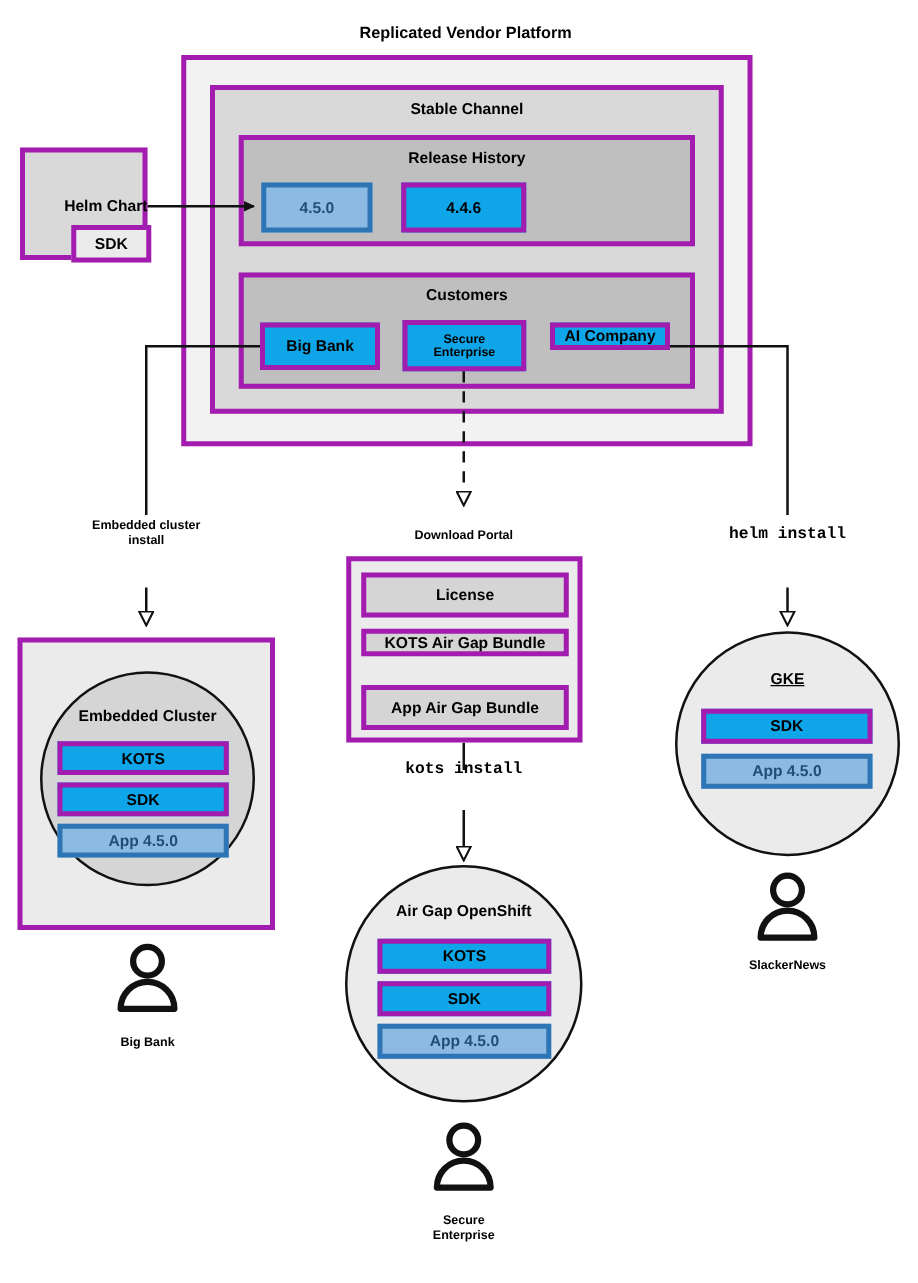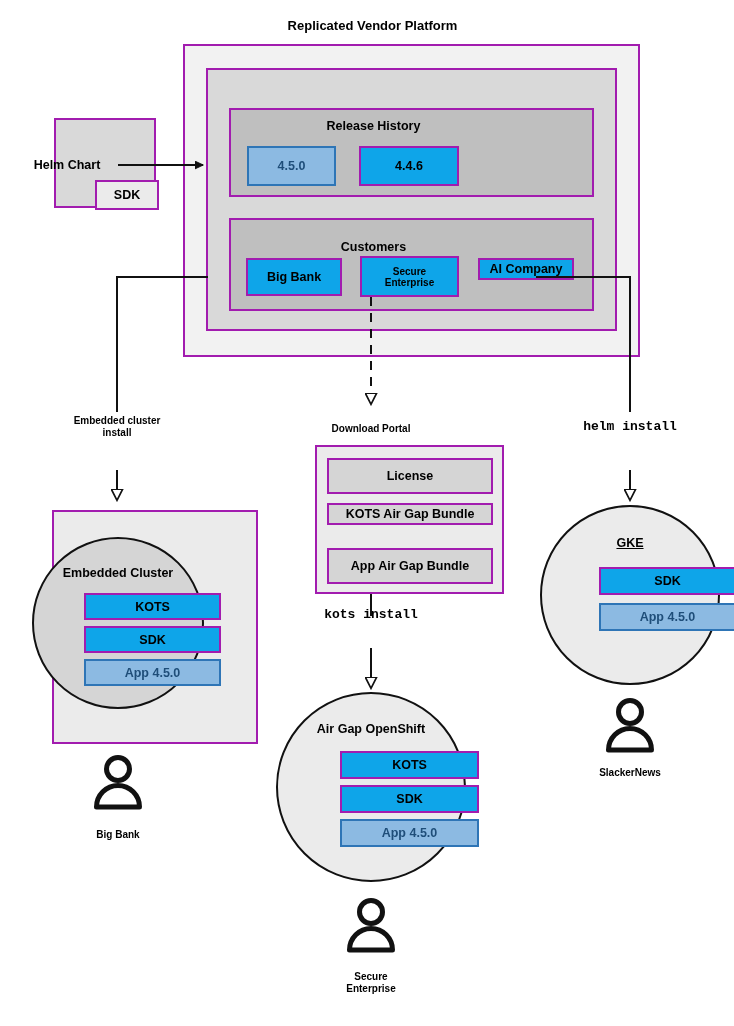--- a/index.html
+++ b/index.html
@@ -4,21 +4,21 @@
 <style>
   html,body{margin:0;padding:0;background:#ffffff;}
   body{
     width:734px;height:1026px;position:relative;overflow:hidden;
     font-family:"Liberation Sans", sans-serif;
     color:#000000;
   }
   .stage{position:absolute;left:0;top:0;width:734px;height:1026px;}
 
   
-  .box{position:absolute;box-sizing:border-box;border:2px solid #a21caf;margin-left:38px;}
+  .box{position:absolute;box-sizing:border-box;border:4px solid #a21caf;}
   .lbl{position:absolute;box-sizing:border-box;text-align:center;
        font-weight:bold;line-height:1.18;white-space:pre-line;}
   .t13{font-size:12.5px;}
   .t12{font-size:10px;}
   .mono{font-family:"Liberation Mono", monospace;font-weight:bold;font-size:13px;}
 
   .fill-plat{background:#f2f2f2;}
   .fill-chan{background:#d9d9d9;}
   .fill-rel{background:#bfbfbf;}
   .fill-white{background:#0ea5e9;}
@@ -40,37 +40,38 @@
 </head>
 <body>
 
 <div class="stage">
 
   <div class="lbl t13" style="left:145px;top:18px;width:455px;font-size:13px;">Replicated Vendor Platform</div>
 
   <div class="box fill-plat" style="left:145px;top:44px;width:457px;height:313px;"></div>
 
   <div class="box fill-chan" style="left:168px;top:68px;width:411px;height:263px;"></div>
+  <div class="lbl t13" style="left:168px;top:80px;width:411px;">Stable Channel</div>
 
   <div class="box fill-rel" style="left:191px;top:108px;width:365px;height:89px;"></div>
   <div class="lbl t13" style="left:191px;top:119px;width:365px;">Release History</div>
 
   <div class="box fill-blue centered t13" style="left:209px;top:146px;width:89px;height:40px;">4.5.0</div>
   <div class="box fill-white centered t13" style="left:321px;top:146px;width:100px;height:40px;">4.4.6</div>
 
   <div class="box fill-rel" style="left:191px;top:218px;width:365px;height:93px;"></div>
-  <div class="lbl t13" style="left:191px;top:240px;width:365px;">Customers</div>
+  <div class="lbl t13" style="left:191px;top:229px;width:365px;">Customers</div>
 
   <div class="box fill-white centered t13" style="left:208px;top:258px;width:96px;height:38px;">Big Bank</div>
   <div class="box fill-white centered t12" style="left:322px;top:256px;width:99px;height:41px;white-space:pre-line;">Secure
 Enterprise</div>
   <div class="box fill-white centered t13" style="left:440px;top:258px;width:96px;height:22px;">AI Company</div>
 
   <div class="box fill-chan" style="left:16px;top:118px;width:102px;height:90px;"></div>
-  <div class="lbl t13" style="left:16px;top:158px;width:102px;">Helm Chart</div>
+  <div class="lbl t13" style="left:16px;top:158px;width:102px;text-align:right;">Helm Chart</div>
   <div class="box fill-lgray centered t13" style="left:57px;top:180px;width:64px;height:30px;">SDK</div>
 
   <svg class="wires" viewBox="0 0 734 1026">
     <defs>
       <marker id="arrow-solid" markerWidth="9" markerHeight="9" refX="8" refY="4.5" orient="auto" markerUnits="userSpaceOnUse">
         <path d="M0,0.6 L8.4,4.5 L0,8.4 z" fill="#111" stroke="#111" stroke-width="0.8"></path>
       </marker>
       <marker id="arrow-open" markerWidth="13" markerHeight="13" refX="11.5" refY="6.5" orient="auto" markerUnits="userSpaceOnUse">
         <path d="M0.6,0.8 L11.8,6.5 L0.6,12.2 z" fill="#ffffff" stroke="#111" stroke-width="1.7" stroke-linejoin="miter"></path>
       </marker>

